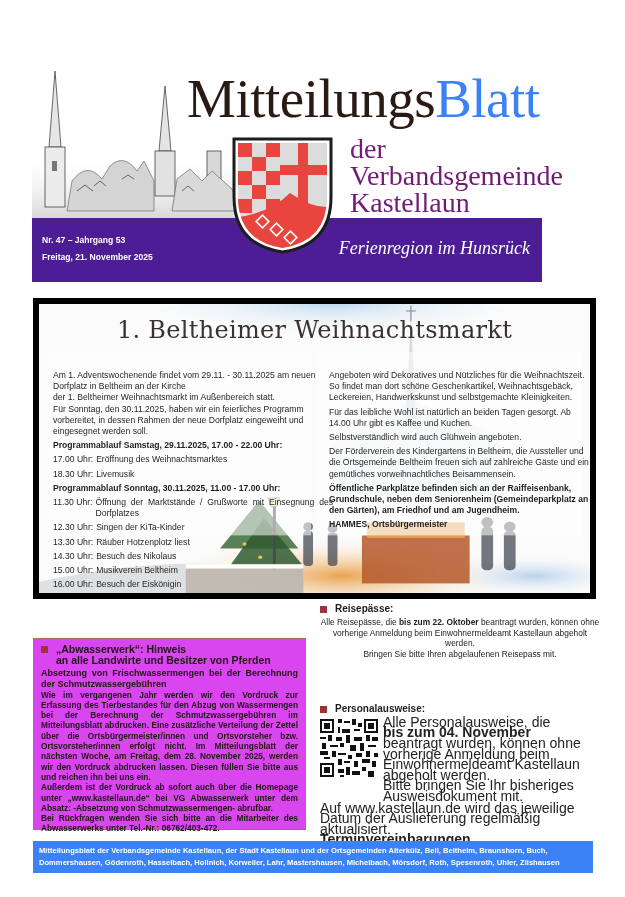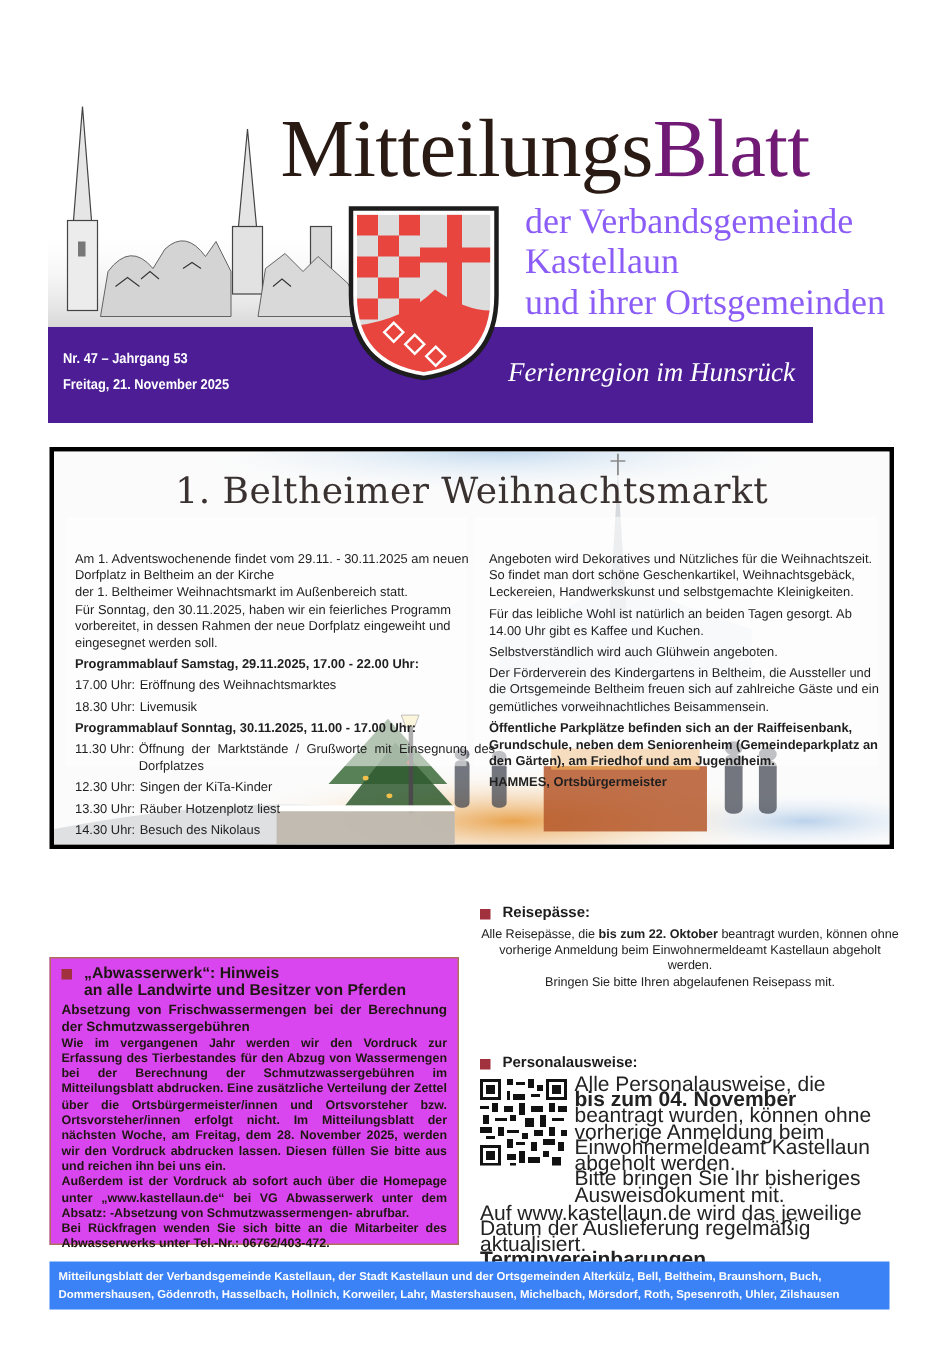--- a/index.html
+++ b/index.html
@@ -8,45 +8,45 @@
 
   
   .masthead { position: absolute; left: 32px; top: 55px; width: 563px; height: 225px; }
   .skyline { position: absolute; left: 0; top: 6px; width: 250px; height: 160px; }
   .title {
     position: absolute; left: 155px; top: 14px;
     font-family: "Liberation Serif", "DejaVu Serif", serif;
     font-size: 55px; line-height: 60px; letter-spacing: -0.5px; color: #2a1a14;
     white-space: nowrap;
   }
-  .title .accent { color: #701a75; }
+  .title .accent { color: #3b82f6; }
   .subtitle {
     position: absolute; left: 318px; top: 80px;
     font-family: "Liberation Serif", "DejaVu Serif", serif;
-    font-size: 24px; line-height: 27px; color: #8b5cf6;
+    font-size: 28px; line-height: 27px; color: #701a75;
   }
   .band {
     position: absolute; left: 0; top: 163px; width: 510px; height: 64px;
     background: #4c1d95;
   }
   .issue {
     position: absolute; left: 10px; top: 13px; color: #fff;
     font-family: "Liberation Sans", sans-serif; font-weight: bold; font-size: 9.5px; line-height: 17px;
     transform: scaleX(0.9); transform-origin: left center;
   }
   .slogan {
     position: absolute; right: 12px; top: 20px; color: #fff;
     font-family: "Liberation Serif", serif; font-style: italic; font-size: 18px;
   }
   .crest { position: absolute; left: 198px; top: 80px; width: 105px; height: 120px; }
 
   
   .feature {
-    position: absolute; left: 33px; top: 298px; width: 563px; height: 268px;
-    border: 3px solid #000000; overflow: hidden; background: #fff; padding-left: 40px;
+    position: absolute; left: 33px; top: 298px; width: 563px; height: 301px;
+    border: 6px solid #000000; overflow: hidden; background: #fff; padding-left: 40px;
   }
   .feature-bg { position: absolute; left: 0; top: 0; width: 100%; height: 100%; }
   .feature-title {
     position: absolute; left: 0; width: 100%; top: 12px; text-align: center;
     font-family: "DejaVu Serif", serif; font-size: 24px; color: #3a3230; letter-spacing: 0.3px;
   }
   .col { position: absolute; font-size: 8.6px; line-height: 11.2px; color: #1f1f1f; }
   .col-left { left: 14px; top: 66px; width: 280px; }
   .col-right { left: 290px; top: 66px; width: 262px; }
   .col p { margin-bottom: 3px; }

